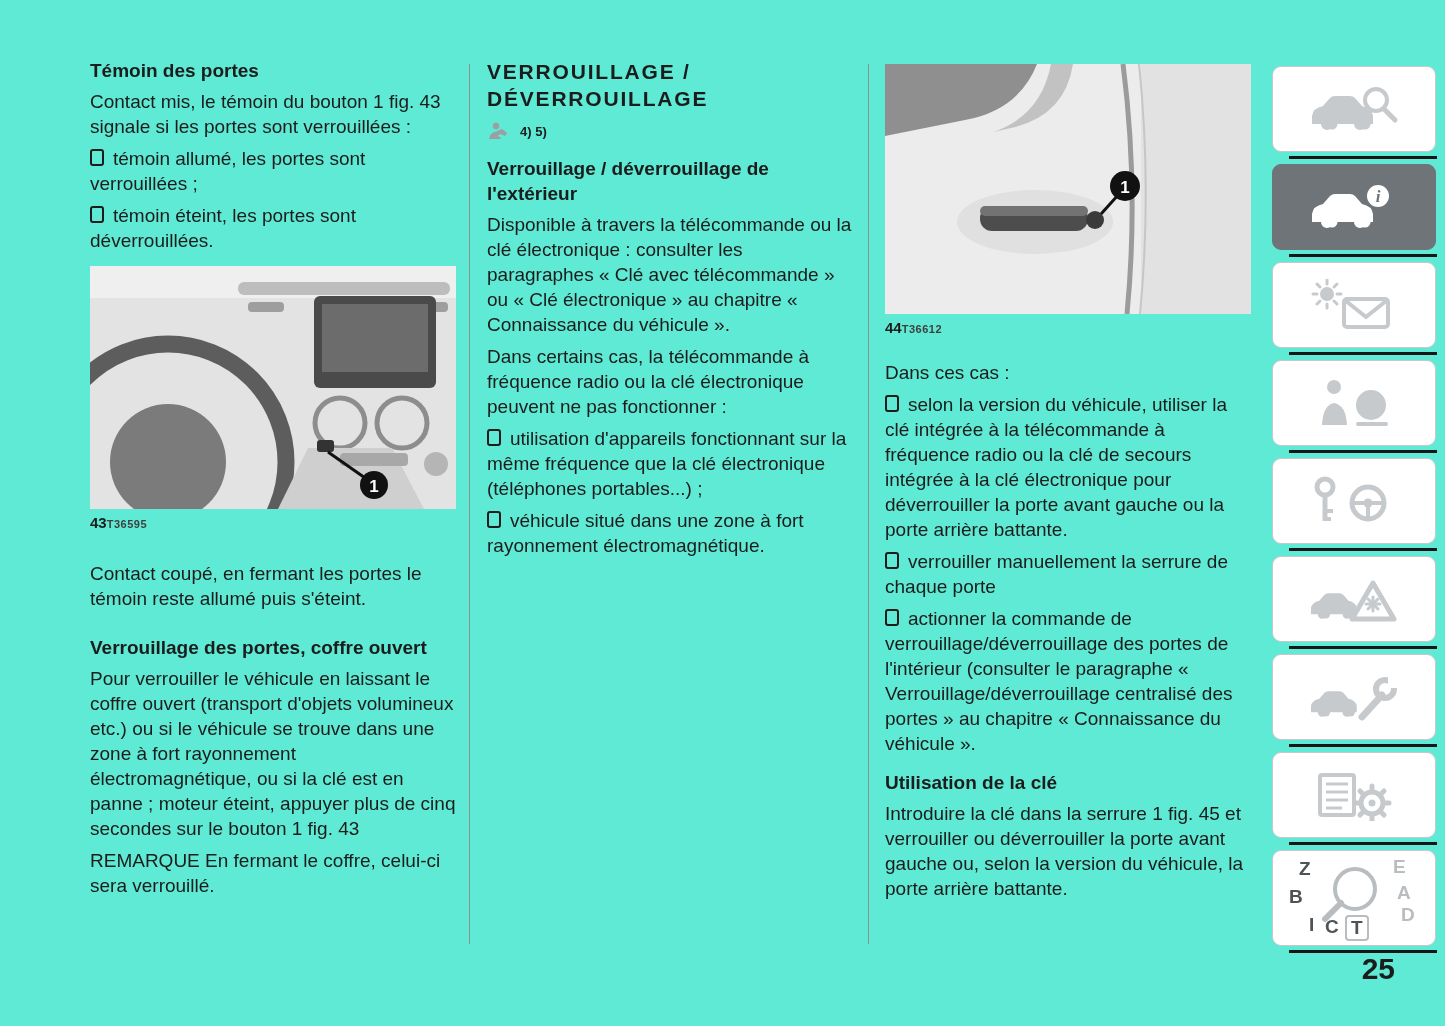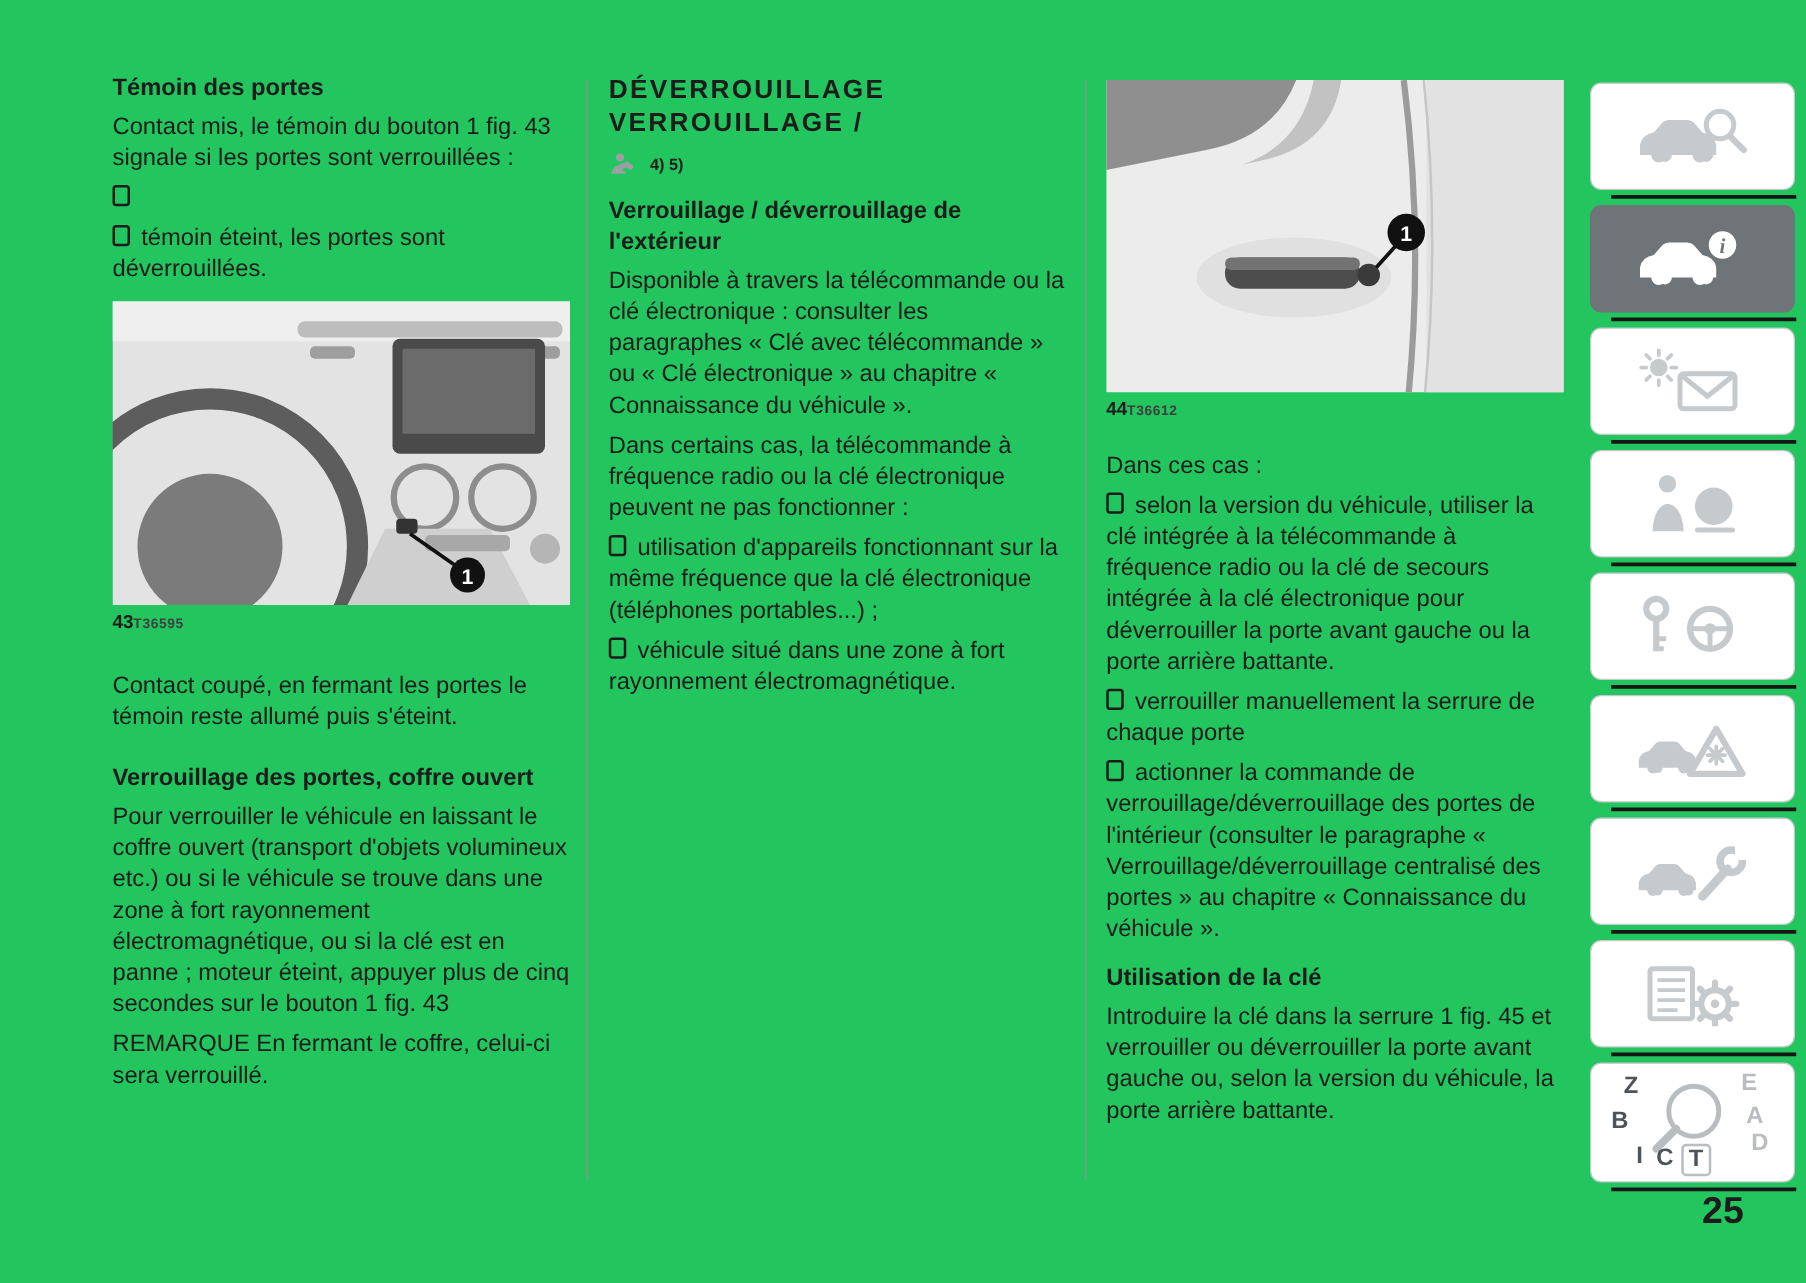--- a/index.html
+++ b/index.html
@@ -1,16 +1,16 @@
 <!DOCTYPE html>
 <html><head>
 <meta charset="utf-8">
 <style>
   html,body{margin:0;padding:0;background:#ffffff;}
-  .page{position:relative;width:1445px;height:1026px;background:#22c55e;overflow:hidden;
+  .page{position:relative;width:1445px;height:1026px;background:#5eead4;overflow:hidden;
         font-family:"Liberation Sans",sans-serif;color:#1c1c1c;}
 
   .col{position:absolute;top:58px;}
   .col-left{left:90px;width:366px;}
   .col-mid{left:487px;width:366px;}
   .col-right{left:885px;width:366px;}
 
   .vdivider{position:absolute;top:64px;height:880px;width:1px;background:#909090;}
   .vd1{left:469px;}
   .vd2{left:868px;}
@@ -52,21 +52,21 @@
 </style>
 </head>
 <body>
 
 <div class="page">
 
   <div class="col col-left">
     <div class="h-bold">Témoin des portes</div>
     <p>Contact mis, le témoin du bouton 1 fig. 43 signale si les portes sont verrouillées :</p>
 
-    <p><span class="sq"></span></p>
+    <p><span class="sq"></span><span>témoin allumé, les portes sont verrouillées ;</span></p>
     <p><span class="sq"></span><span>témoin éteint, les portes sont déverrouillées.</span></p>
 
     <div class="figure">
       <svg width="366" height="243" viewBox="0 0 366 243" aria-hidden="true">
         <rect width="366" height="243" fill="#e3e3e3"></rect>
         <rect width="366" height="32" fill="#efefef"></rect>
         <circle cx="78" cy="196" r="118" fill="none" stroke="#5d5d5d" stroke-width="17"></circle>
         <circle cx="78" cy="196" r="58" fill="#7b7b7b"></circle>
         <rect x="148" y="16" width="212" height="13" rx="6" fill="#bdbdbd"></rect>
         <rect x="158" y="36" width="36" height="10" rx="4" fill="#9e9e9e"></rect>
@@ -93,22 +93,22 @@
 
     <div class="h-bold gap-top">Verrouillage des portes, coffre ouvert</div>
     <p>Pour verrouiller le véhicule en laissant le coffre ouvert (transport d'objets volumineux etc.) ou si le véhicule se trouve dans une zone à fort rayonnement électromagnétique, ou si la clé est en panne ; moteur éteint, appuyer plus de cinq secondes sur le bouton 1 fig. 43</p>
     <p>REMARQUE En fermant le coffre, celui-ci sera verrouillé.</p>
   </div>
 
   <div class="vdivider vd1"></div>
 
   <div class="col col-mid">
     <div class="title">
+      <div>VERROUILLAGE /</div>
       <div>DÉVERROUILLAGE</div>
-      <div>VERROUILLAGE /</div>
     </div>
 
     <div class="refrow">
       <svg width="26" height="18" viewBox="0 0 26 18" aria-hidden="true">
         <g fill="#9a9fa2">
           <circle cx="9" cy="4" r="3.2"></circle>
           <path d="M2 17 q1-6 6-7 l7-3 5 4 -2 3 -4.5-2 -3 2 q3.5 1 3.5 3 z"></path>
         </g>
       </svg>
       <span class="reftext">4) 5)</span>

